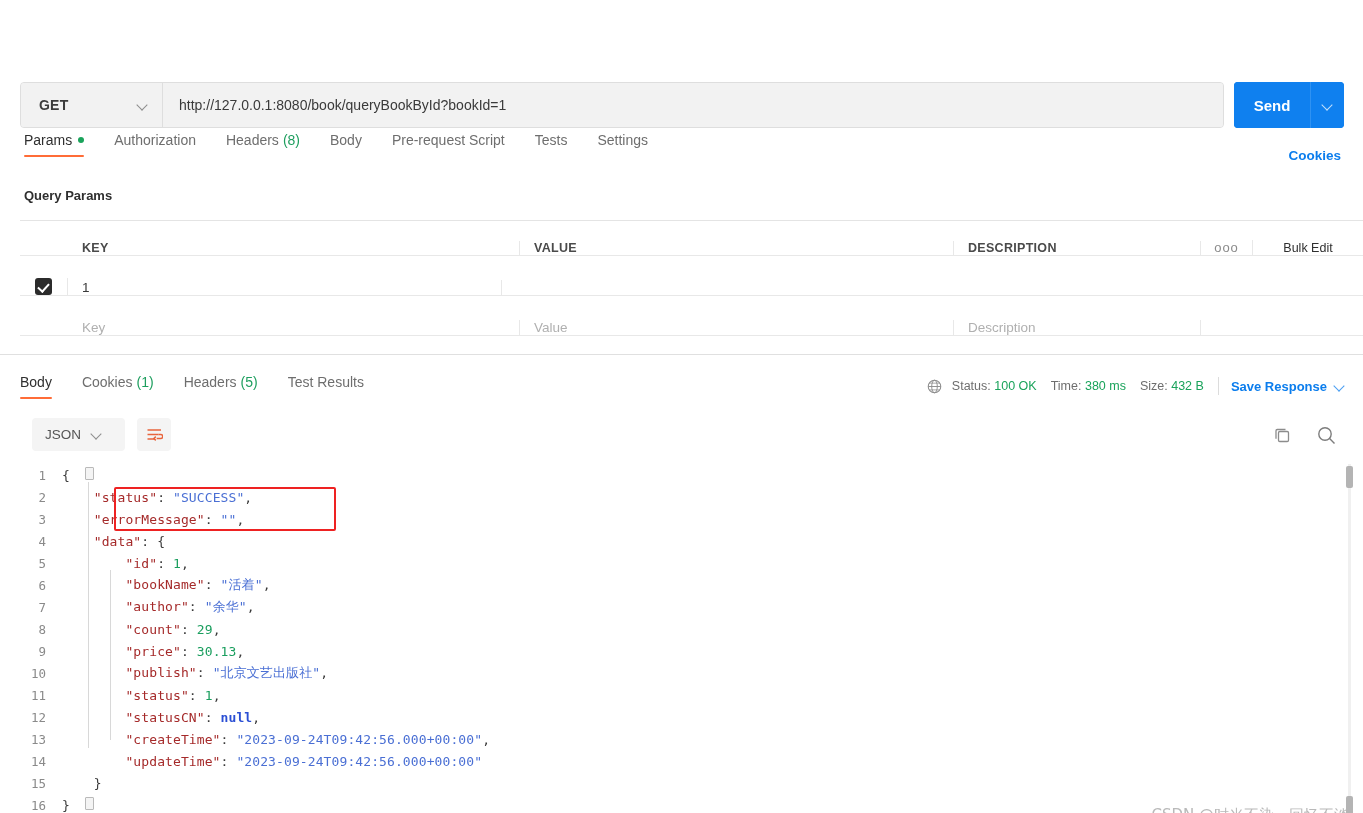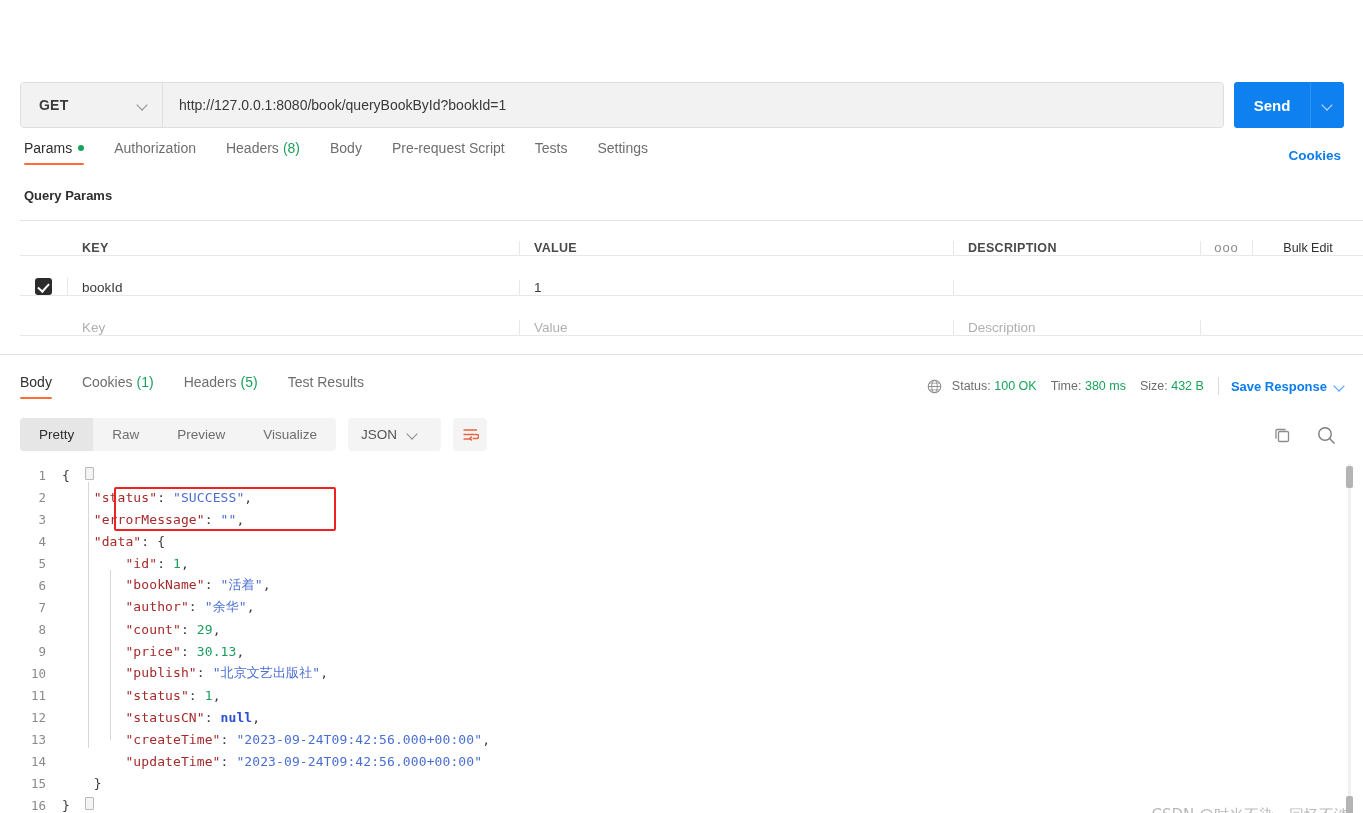--- a/index.html
+++ b/index.html
@@ -45,21 +45,21 @@
     color: #fff; font-size: 15px; font-weight: bold; cursor: pointer; background: #0f80ef;
   }
   .send-caret {
     width: 34px; display: flex; align-items: center; justify-content: center;
     border-left: 1px solid #2f92f2; cursor: pointer; background: #0f80ef;
   }
   .send-caret .chev:before { border-color: #fff; }
 
   
   .req-tabs {
-    position: absolute; left: 0; top: 104px; width: 1363px; height: 36px;
+    position: absolute; left: 0; top: 96px; width: 1363px; height: 36px;
     display: flex; align-items: flex-start; padding-left: 24px;
   }
   .rtab {
     position: relative; font-size: 14px; color: #6e6e6e; margin-right: 30px;
     padding-bottom: 9px; cursor: pointer; white-space: nowrap; display:flex; align-items:center;
   }
   .rtab .cnt { color: #1d9e5e; margin-left: 4px; }
   .rtab.active { color: #2f2f2f; }
   .rtab.active:after {
     content: ""; position: absolute; left: 0; right: 0; bottom: 0; height: 2.5px;
@@ -250,23 +250,20 @@
         <span class="dots-ico">ooo</span>
       </div>
       <div class="pcell bulk">
         <span class="bulk-text">Bulk Edit</span>
       </div>
     </div>
 
     <div class="prow">
       <div class="pcell chk">
         <span class="cbox"></span>
-      </div>
-      <div class="pcell key">
-        <span class="cell-text">bookId</span>
       </div>
       <div class="pcell val">
         <span class="cell-text">1</span>
       </div>
       <div class="pcell desc">
         <span class="cell-text"></span>
       </div>
       <div class="pcell dots"></div>
       <div class="pcell bulk"></div>
     </div>
@@ -327,26 +324,20 @@
       <b>432 B</b>
     </span>
     <span class="meta-sep"></span>
     <span class="save-resp">
       <span>Save Response</span>
       <span class="chev"></span>
     </span>
   </div>
 
   <div class="view-toolbar">
-    <div class="seg" id="viewModes">
-        <div class="seg-btn active">Pretty</div>
-        <div class="seg-btn">Raw</div>
-        <div class="seg-btn">Preview</div>
-        <div class="seg-btn">Visualize</div>
-      </div>
     <div class="fmt-pick">
       <span>JSON</span>
       <span class="chev"></span>
     </div>
     <div class="wrap-btn">
       <svg width="17" height="15" viewBox="0 0 17 15">
         <line x1="1.5" y1="3" x2="15" y2="3" stroke="#e8643c" stroke-width="1.5"></line>
         <line x1="1.5" y1="7.5" x2="12.5" y2="7.5" stroke="#e8643c" stroke-width="1.5"></line>
         <line x1="1.5" y1="12" x2="9" y2="12" stroke="#e8643c" stroke-width="1.5"></line>
         <path d="M12.5 7.5 h2.2 a2 2 0 0 1 0 4 h-4" fill="none" stroke="#e8643c" stroke-width="1.5"></path>

